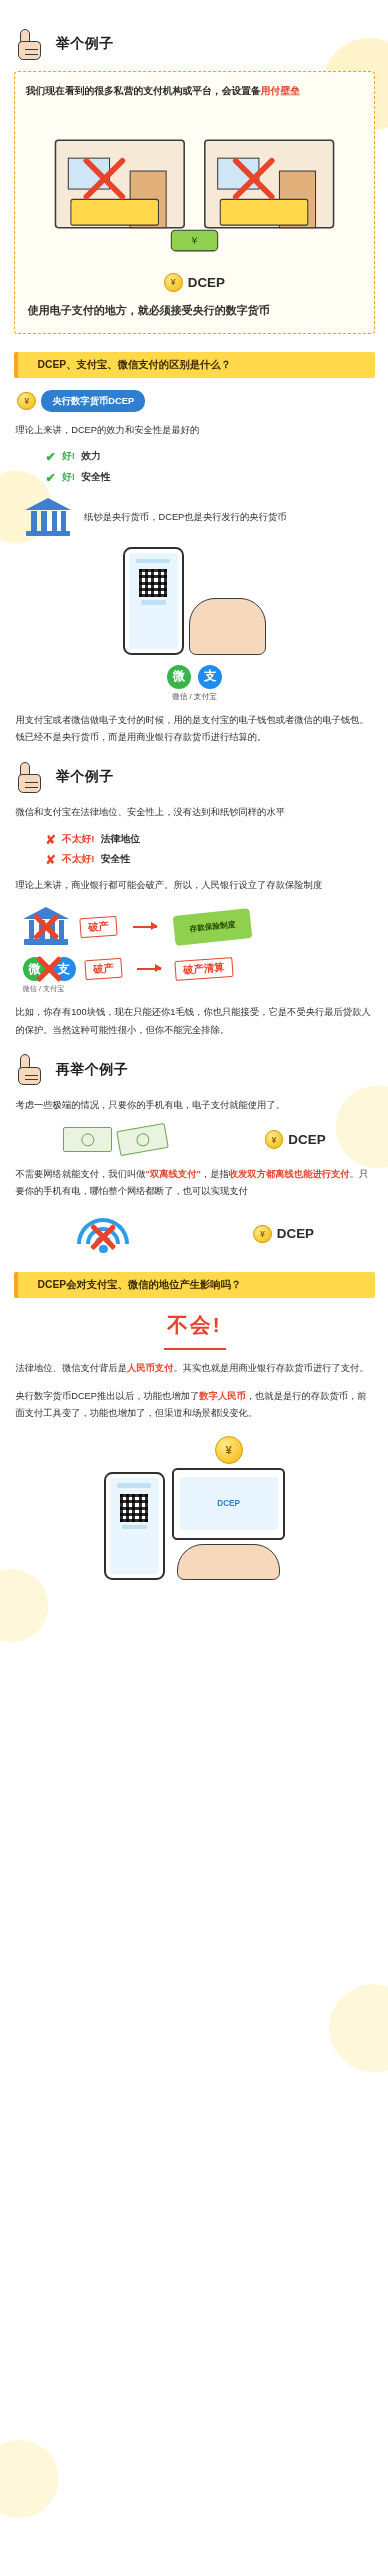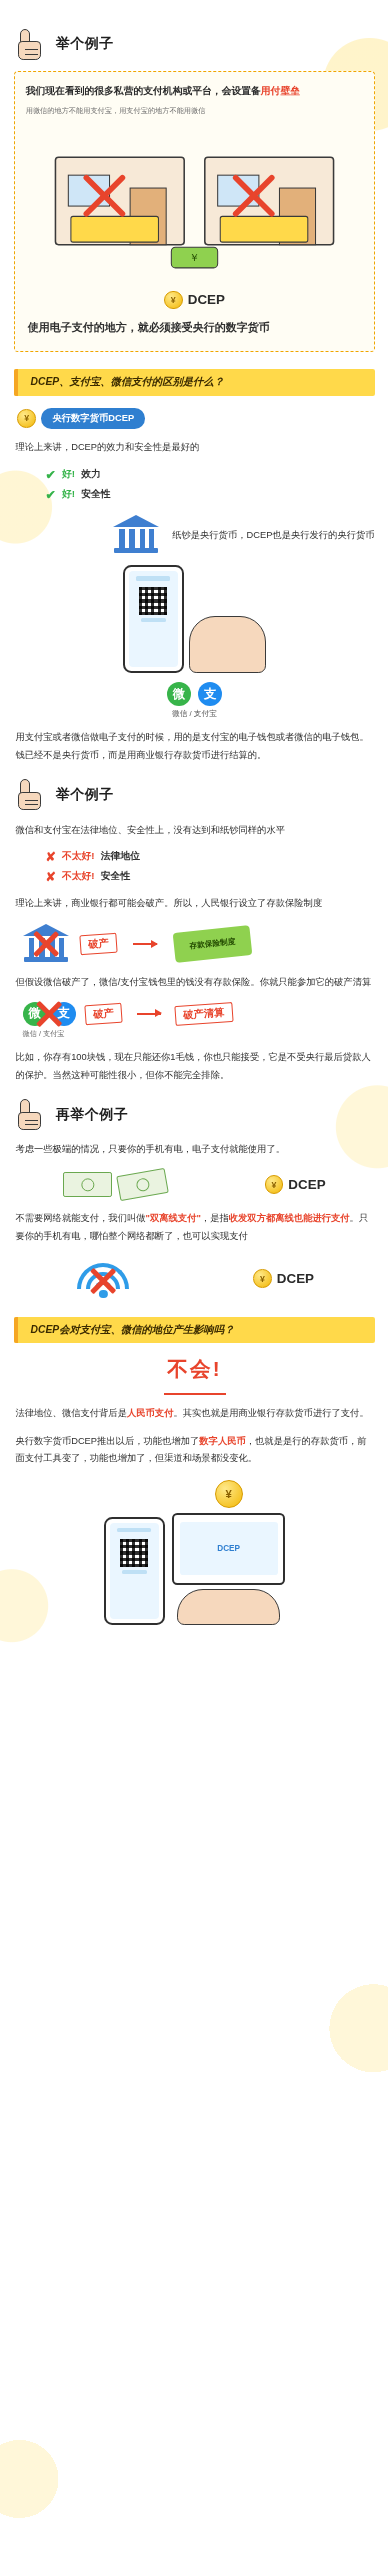--- a/index.html
+++ b/index.html
@@ -84,21 +84,21 @@
     color: #3b2b00;
     margin: 17.5px 0 12.4px 0;
     position: relative;
   }
   .banner::before {
     content: "";
     position: absolute; left: 0; top: 0; bottom: 0;
     width: 3.6px; background: #f5a623;
     border-radius: 2.1px 0 0 2.1px;
   }
-  .banner-txt { margin-left: 8px; font-style: italic; }
+  .banner-txt { margin-left: 15px; }
 
   
   .dashcard {
     border: 1px dashed #f0a500;
     border-radius: 4.1px;
     background: #fffdf4;
     padding: 10.3px 10.3px 9.3px 10.3px;
   }
   .lead {
     font-size: 9.8px;
@@ -296,21 +296,20 @@
         <div class="ln1"></div>
         <div class="ln2"></div>
     </div>
     <div class="sec-title"><span>举个例子</span></div>
   </div>
 
   <div class="dashcard">
     <div class="lead">
       <span>我们现在看到的很多私营的支付机构或平台，会设置备</span><span class="hl">用付壁垒</span>
     </div>
-    <div class="sub">用微信的地方不能用支付宝，用支付宝的地方不能用微信</div>
 
     <div class="illus">
       <svg width="309" height="155" viewBox="0 0 600 300">
         <rect x="30" y="60" width="250" height="170" fill="#f7e9d7" stroke="#3a3a3a" stroke-width="3" rx="6"></rect>
         <rect x="320" y="60" width="250" height="170" fill="#f7e9d7" stroke="#3a3a3a" stroke-width="3" rx="6"></rect>
         <rect x="55" y="95" width="80" height="60" fill="#cfe6f7" stroke="#3a3a3a" stroke-width="2"></rect>
         <rect x="345" y="95" width="80" height="60" fill="#cfe6f7" stroke="#3a3a3a" stroke-width="2"></rect>
         <rect x="175" y="120" width="70" height="110" fill="#e2b07a" stroke="#3a3a3a" stroke-width="2"></rect>
         <rect x="465" y="120" width="70" height="110" fill="#e2b07a" stroke="#3a3a3a" stroke-width="2"></rect>
         <rect x="60" y="175" width="170" height="50" fill="#ffd94a" stroke="#3a3a3a" stroke-width="2" rx="4"></rect>
@@ -351,21 +350,21 @@
       <span class="chk-good">好!</span>
       <span class="chk-label">效力</span>
     </div>
     <div class="chk-row">
       <span class="chk">✔</span>
       <span class="chk-good">好!</span>
       <span class="chk-label">安全性</span>
     </div>
   </div>
 
-  <div style="display:flex; align-items:center; gap:13.4px; margin:13.4px 0 5.2px 10.3px;justify-content:flex-end;">
+  <div style="display:flex; align-items:center; gap:13.4px; margin:13.4px 0 5.2px 10.3px;">
     <div class="bank">
       <div class="roof"></div>
       <div class="col" style="left:6.2px"></div>
       <div class="col" style="left:16.5px"></div>
       <div class="col" style="left:27px"></div>
       <div class="col" style="left:36px"></div>
       <div class="base"></div>
     </div>
     <div class="para" style="margin:0;">纸钞是央行货币，DCEP也是央行发行的央行货币</div>
   </div>
@@ -430,21 +429,20 @@
         <div class="col" style="left:36px"></div>
         <div class="base"></div>
       </div>
       <div class="xmark" style="position:absolute; left:7.2px; top:4.1px;"></div>
     </div>
     <div class="stamp">破产</div>
     <div class="arrow-r"></div>
     <div class="card-green">存款保险制度</div>
   </div>
 
-  <div class="para">但假设微信破产了，微信/支付宝钱包里的钱没有存款保险。你就只能参加它的破产清算</div>
 
   <div style="display:flex; align-items:center; gap:9.3px; margin:10.3px 0 3.1px 8.2px;">
     <div style="position:relative;">
       <div class="center row-gap" style="gap:5.2px;">
         <div class="pay-ico pay-wx">微</div>
         <div class="pay-ico pay-ali">支</div>
       </div>
       <div class="xmark" style="position:absolute; left:10.3px; top:-4.1px;"></div>
     </div>
     <div class="stamp">破产</div>

